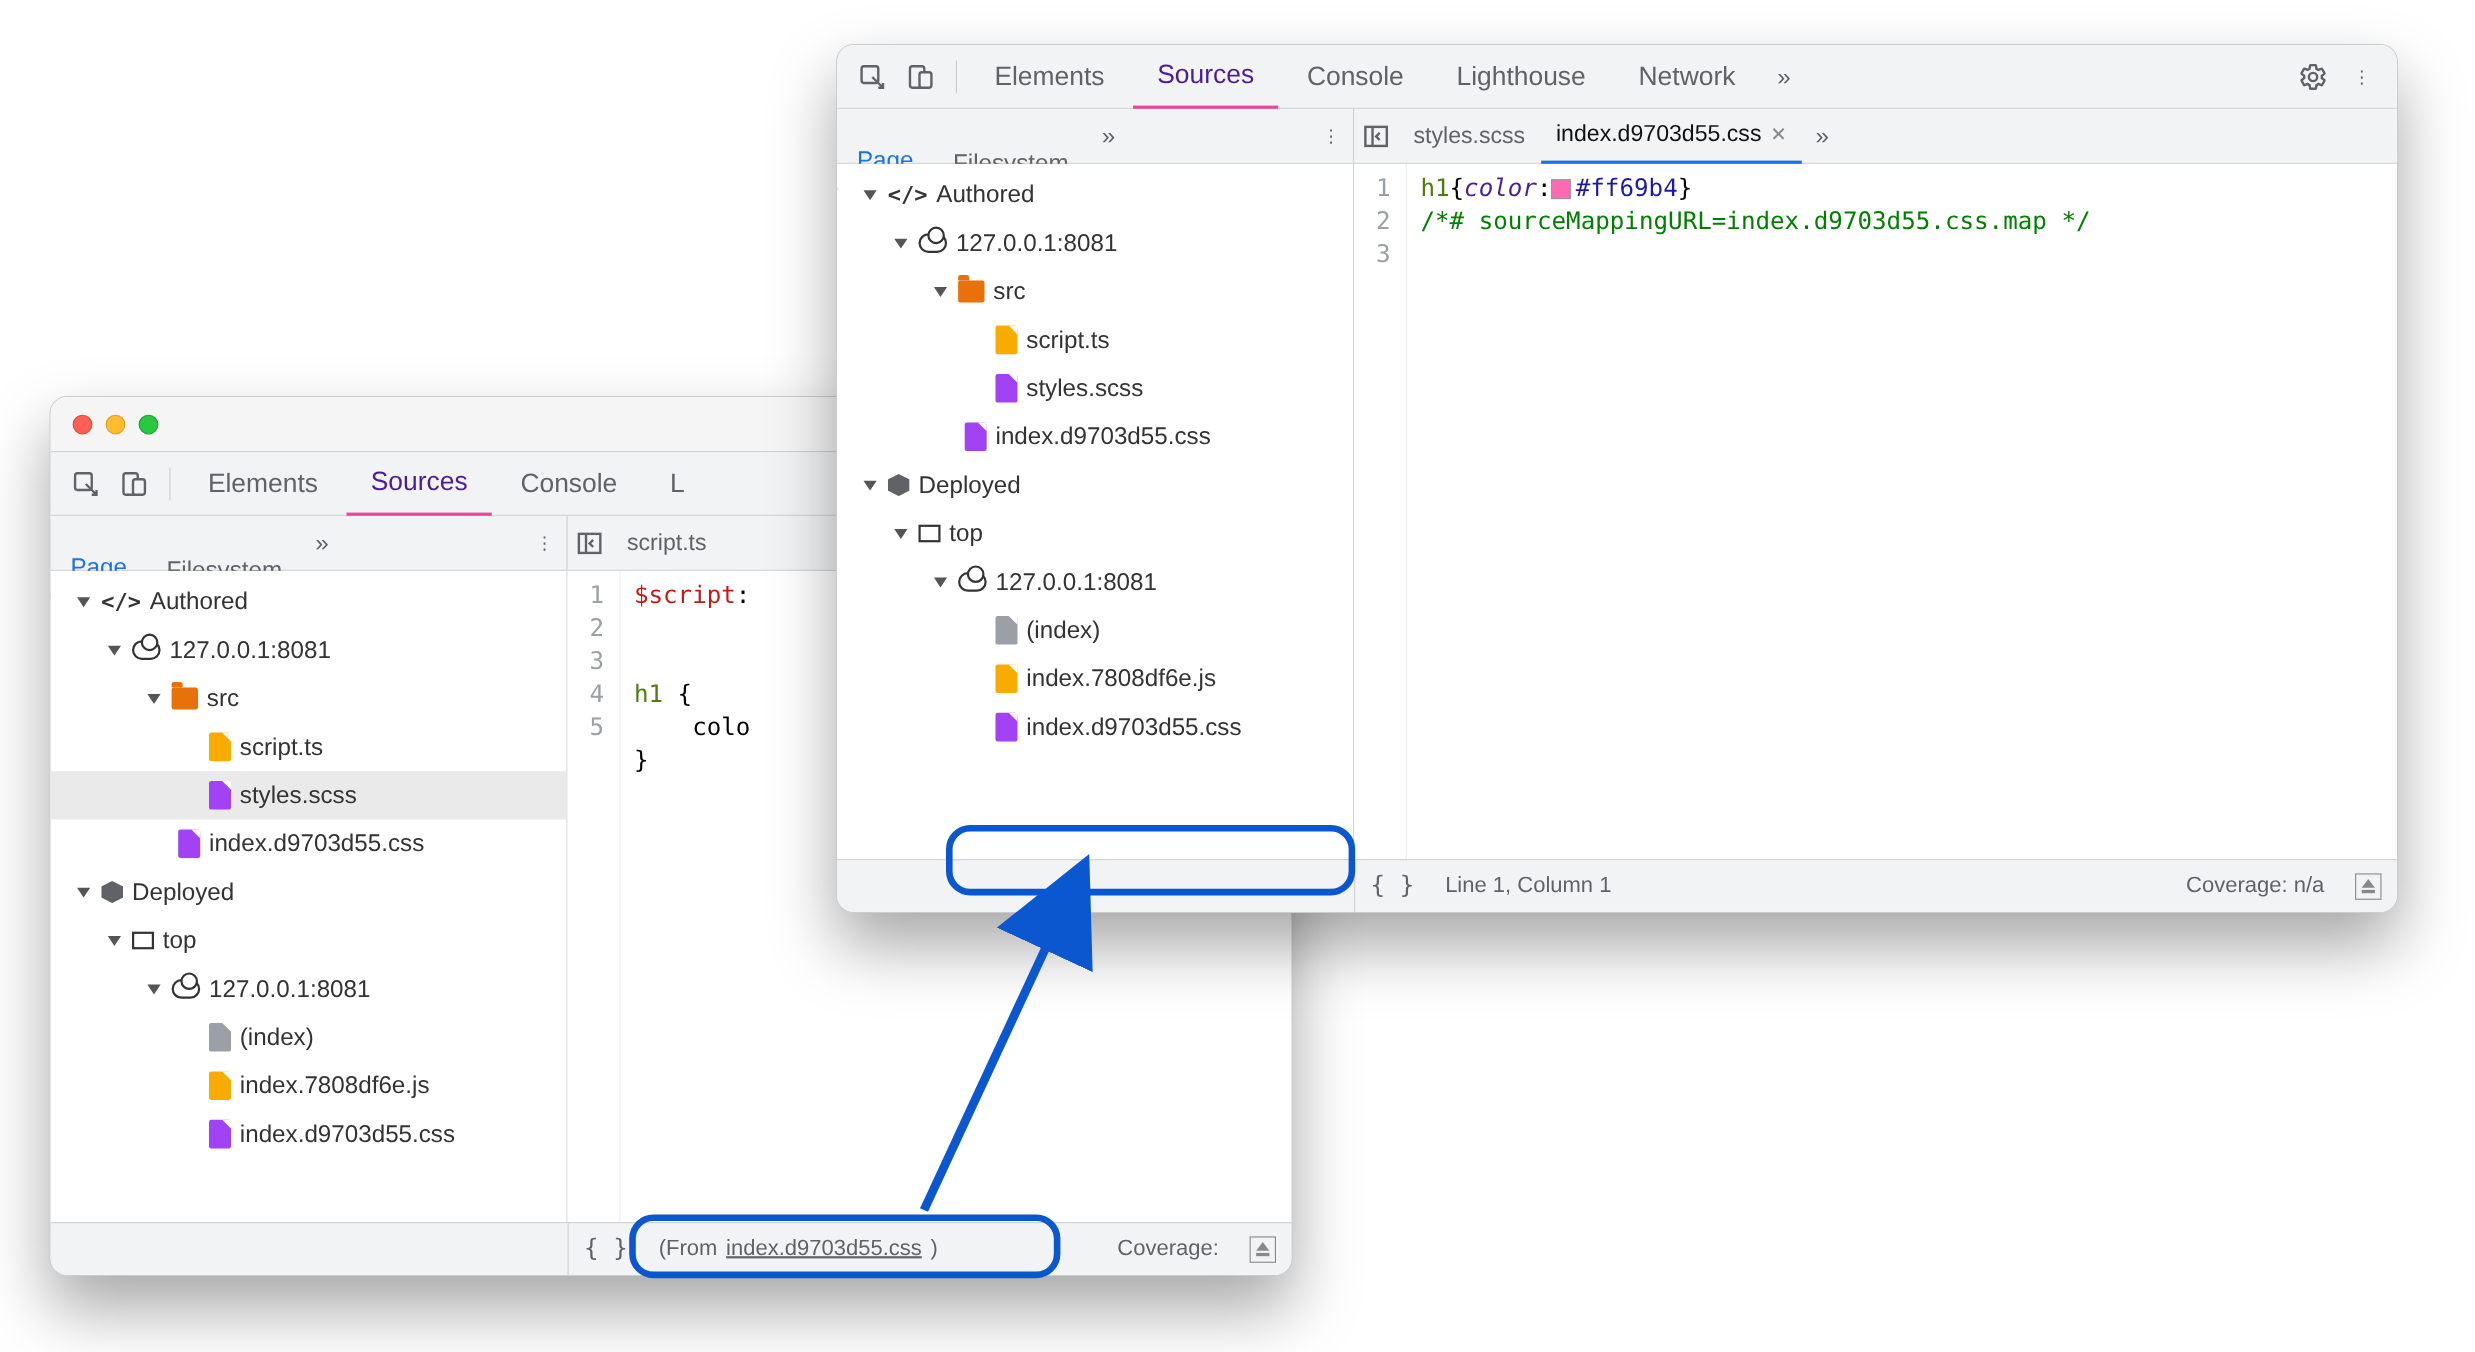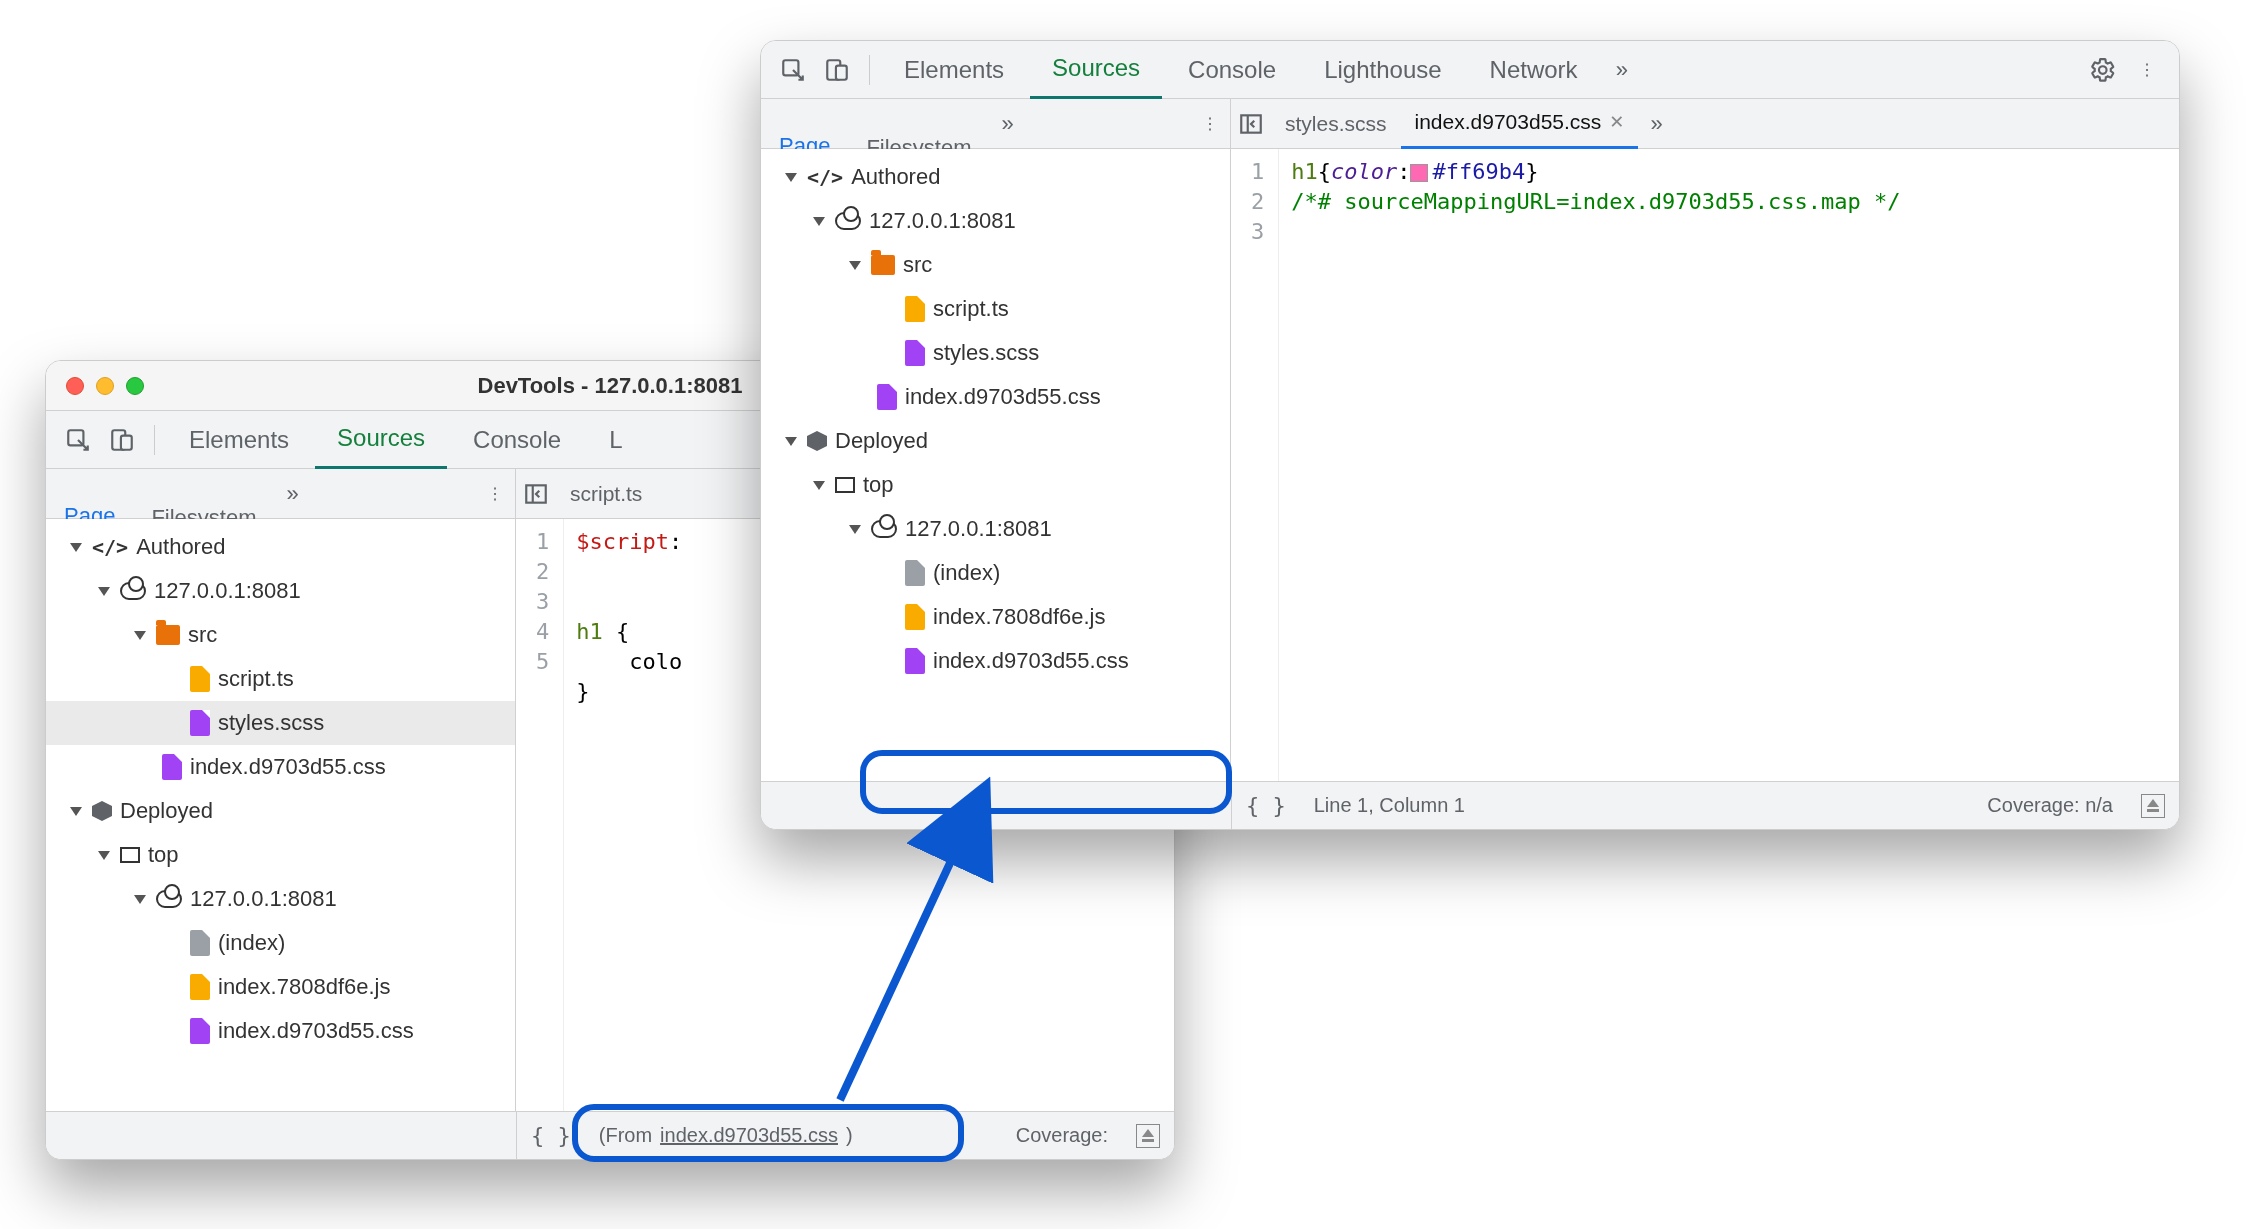--- a/index.html
+++ b/index.html
@@ -57,22 +57,22 @@
   .divider { width:1px; height:30px; background:#ccc; margin:0 8px; }
   .tab {
     padding: 0 22px;
     height: 58px;
     display:flex; align-items:center;
     font-size: 24px;
     color:#5f6368;
     cursor:pointer;
   }
   .tab.active {
-    color:#15803d;
-    border-bottom: 3px solid #0f766e;
+    color:#4c1d95;
+    border-bottom: 3px solid #ec4899;
   }
   .subbar {
     height: 50px;
     display:flex;
     align-items:center;
     border-bottom: 1px solid #d0d0d0;
     background:#f1f3f4;
   }
   .sub-left {
     display:flex; align-items:center; height:100%;
@@ -187,21 +187,20 @@
 </head>
 <body>
 
 <div class="window" style="left:45px; top:360px; width:1130px; height:800px;">
   <div class="titlebar">
     <div class="traffic">
       <div class="dot red"></div>
       <div class="dot yellow"></div>
       <div class="dot green"></div>
     </div>
-    <div class="title">DevTools - 127.0.0.1:8081</div>
   </div>
   <div class="toolbar">
     <div class="tool-icon">
         <svg class="iconsvg" viewBox="0 0 24 24">
           <rect x="3" y="3" width="14" height="14" rx="2"></rect>
           <path d="M12 12 L21 21 M17 21 L21 21 L21 17"></path>
         </svg>
       </div>
     <div class="tool-icon">
         <svg class="iconsvg" viewBox="0 0 24 24">

